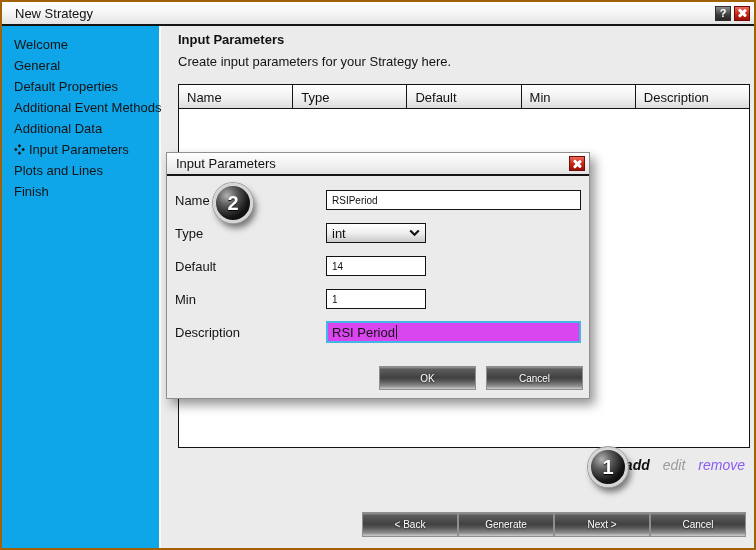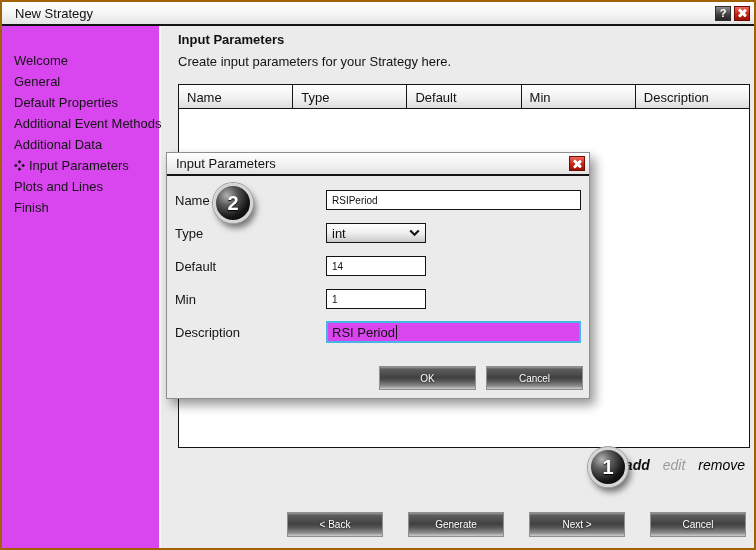--- a/index.html
+++ b/index.html
@@ -13,41 +13,41 @@
   .sq-btn{width:16px;height:15px;box-sizing:border-box;display:flex;align-items:center;justify-content:center;border:1px solid #2e2e2e;padding:0;cursor:pointer;}
   .sq-btn.help{background:linear-gradient(180deg,#8d8d8d 0%,#3d3d3d 60%,#262626 100%);color:#fff;font-size:11px;font-weight:bold;font-family:inherit;}
   .sq-btn.red{background:linear-gradient(180deg,#f0685c 0%,#c52415 55%,#9d1007 100%);border-color:#6e0d05;}
   .x-icon{position:relative;width:11px;height:11px;display:inline-block;}
   .x-icon::before,.x-icon::after{content:"";position:absolute;left:4.5px;top:0.5px;width:2.6px;height:10px;background:#fff;border-radius:1px;}
   .x-icon::before{transform:rotate(45deg);}
   .x-icon::after{transform:rotate(-45deg);}
 
   
   .content{display:flex;height:calc(100% - 24px);}
-  .sidebar{width:159px;flex-shrink:0;background:#d946ef;border-right:2px solid #fafafa;box-sizing:border-box;padding-top:24px;}
+  .sidebar{width:159px;flex-shrink:0;background:#0ea5e9;border-right:2px solid #fafafa;box-sizing:border-box;padding-top:8px;}
   .side-item{height:21px;display:flex;align-items:center;gap:4px;padding-left:12px;font-size:13px;color:#141414;white-space:nowrap;cursor:default;}
   .step-icon{display:inline-flex;width:11px;height:11px;}
   .main{flex:1;position:relative;box-sizing:border-box;padding:6px 4px 0 17px;}
   .heading{font-size:13px;font-weight:bold;color:#111;margin-bottom:7px;}
   .subtitle{font-size:13px;color:#141414;margin-bottom:15px;}
 
   
   .paramtable{width:572px;height:364px;box-sizing:border-box;border:1px solid #141414;background:#fff;display:flex;flex-direction:column;}
   .thead{display:flex;height:24px;flex-shrink:0;}
   .th{flex:1 1 0;box-sizing:border-box;border-right:1px solid #141414;border-bottom:1px solid #141414;background:linear-gradient(180deg,#ffffff 0%,#f1f1f1 55%,#dcdcdc 100%);font-size:13px;color:#111;padding:5px 0 0 8px;}
   .th:last-child{border-right:none;}
   .tbody{flex:1;background:#fff;}
   .linkrow{width:572px;margin-top:9px;text-align:right;font-size:14px;font-style:italic;box-sizing:border-box;padding-right:5px;}
   .link-add{font-weight:bold;color:#111;margin-right:13px;cursor:pointer;}
   .link-edit{color:#9b9b9b;margin-right:13px;cursor:pointer;}
-  .link-remove{color:#000000;cursor:pointer;}
+  .link-remove{color:#8b5cf6;cursor:pointer;}
 
   
   .btn3d{width:96px;height:25px;box-sizing:border-box;border:1px solid #8f8f8f;color:#fff;font-size:10px;font-family:inherit;display:flex;align-items:center;justify-content:center;cursor:pointer;background:linear-gradient(180deg,#989898 0%,#5d5d5d 10%,#414141 48%,#545454 62%,#8b8b8b 86%,#cdcdcd 100%);text-shadow:0 1px 2px rgba(0,0,0,.55);}
-  .bottombar{position:absolute;right:8px;bottom:11px;display:flex;gap:25px;}
+  .bottombar{position:absolute;right:8px;bottom:11px;display:flex;gap:0;}
 
   
   .dialog{position:absolute;left:164px;top:150px;width:424px;height:247px;box-sizing:border-box;background:#ebebeb;border:1px solid #8f8f8f;box-shadow:5px 6px 10px rgba(0,0,0,.4);z-index:10;}
   .dlg-title{height:21px;background:linear-gradient(180deg,#ffffff 0%,#f0f0f0 60%,#e2e2e2 100%);border-bottom:2px solid #141414;display:flex;align-items:center;padding:0 4px 0 9px;}
   .dlg-title .t{font-size:13px;color:#111;}
   .dlg-title .sq-btn{margin-left:auto;}
   .dlg-row{display:flex;align-items:center;height:22px;margin:11px 8px 0 8px;}
   .dlg-row.first{margin-top:13px;}
   .dlg-label{width:151px;font-size:13px;color:#141414;flex-shrink:0;}
   .dlg-input{height:20px;box-sizing:border-box;border:1px solid #141414;background:#fff;font-size:10px;color:#111;padding:0 5px;font-family:inherit;}

